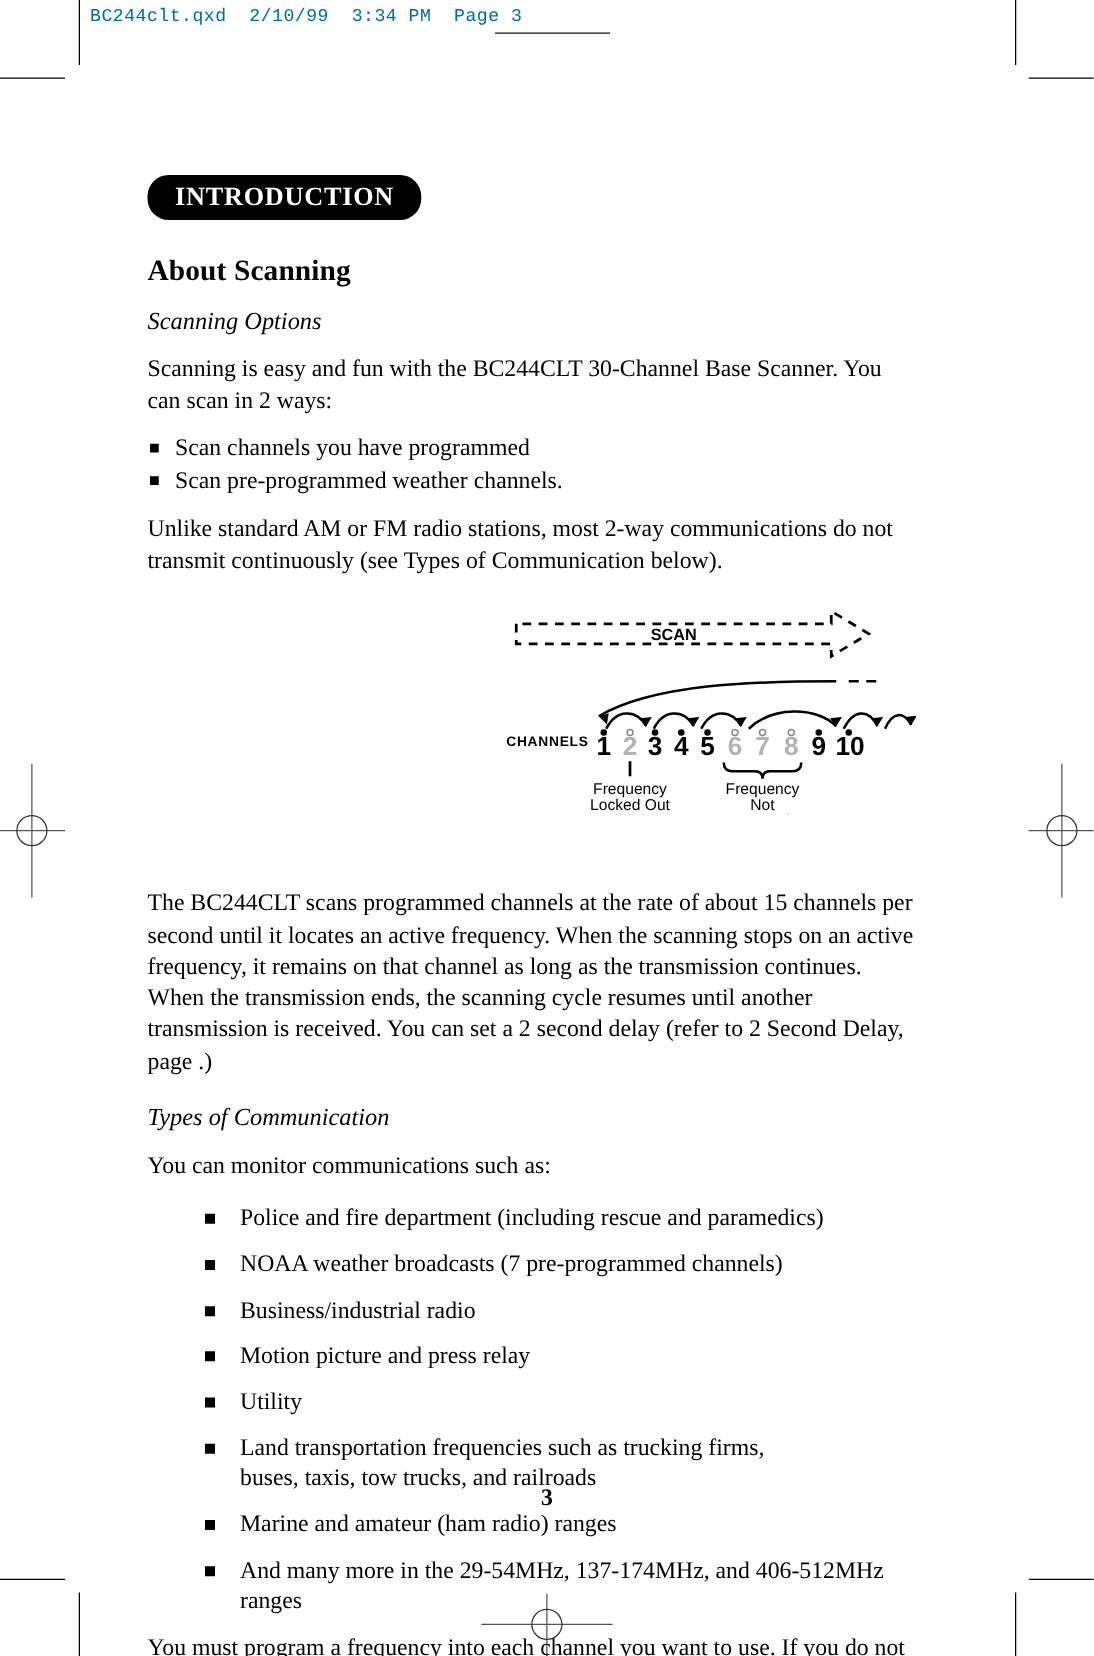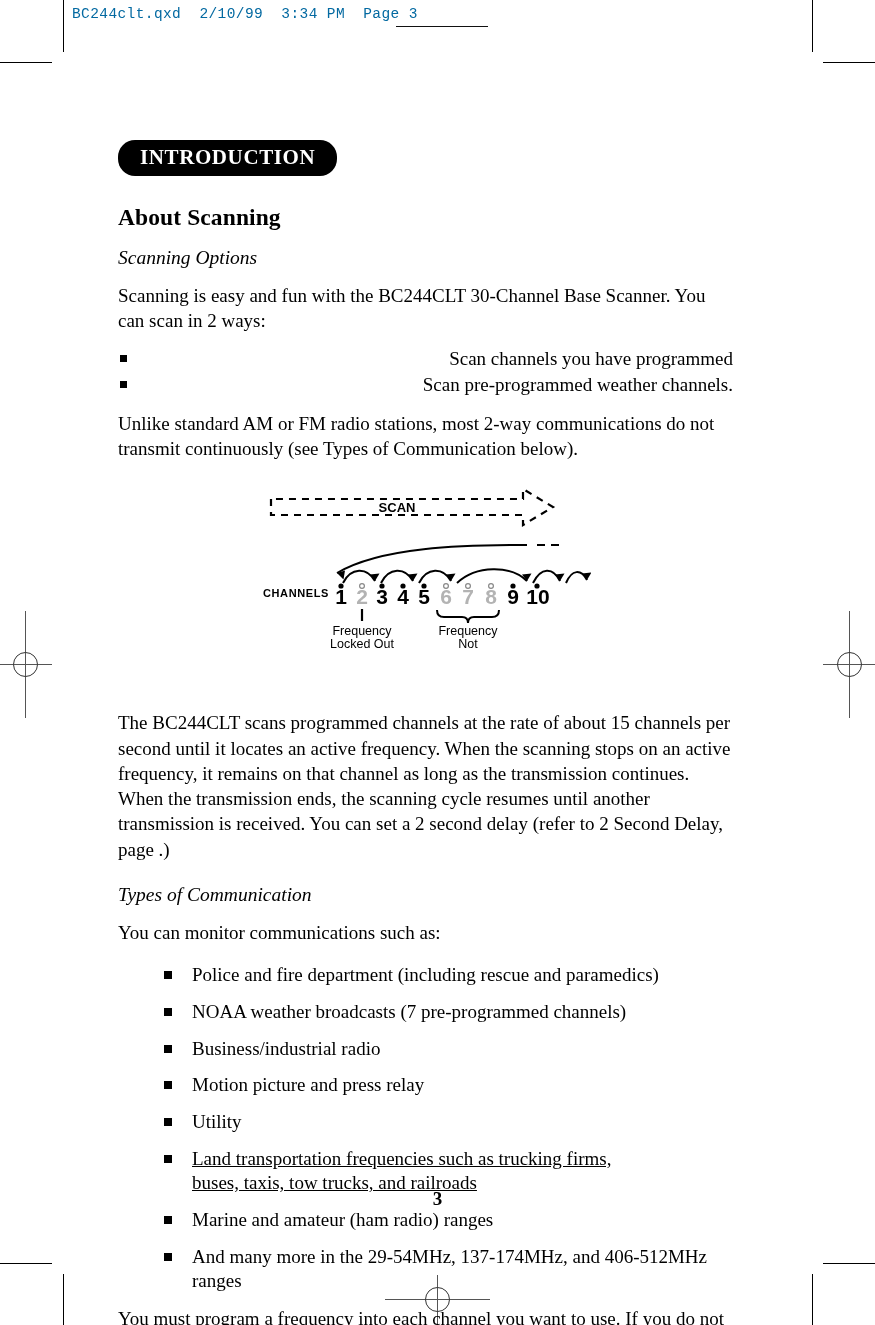--- a/index.html
+++ b/index.html
@@ -107,21 +107,20 @@
     list-style: none;
     margin: 12px 0 0 0;
     padding: 0;
   }
   ul.tight li {
     font-size: 19px;
     line-height: 1.32;
     padding-left: 22px;
     position: relative;
     margin-bottom: 1px;
-    text-align: right;
   }
   ul.tight li:before {
     content: "";
     position: absolute;
     left: 2px;
     top: 9px;
     width: 7px;
     height: 7px;
     background: #000;
   }
@@ -145,21 +144,21 @@
     top: 8px;
     width: 8px;
     height: 8px;
     background: #000;
   }
 
   
   .diagram-wrap {
     margin: 26px 0 12px 0;
     display: flex;
-    justify-content: center;
+    justify-content: flex-end;
   }
 
   
   .folio {
     position: absolute;
     left: 0;
     top: 1188px;
     width: 875px;
     text-align: center;
     font-family: "Liberation Serif", serif;
@@ -298,21 +297,21 @@
     <h3 class="subhead" style="margin-top:22px;">Types of Communication</h3>
 
     <p class="body">You can monitor communications such as:</p>
 
     <ul class="indented">
       <li>Police and fire department (including rescue and paramedics)</li>
       <li>NOAA weather broadcasts (7 pre-programmed channels)</li>
       <li>Business/industrial radio</li>
       <li>Motion picture and press relay</li>
       <li>Utility</li>
-      <li style="max-width:470px;text-decoration:underline;">Land transportation frequencies such as trucking firms, buses, taxis, tow trucks, and railroads</li>
+      <li style="max-width:470px;">Land transportation frequencies such as trucking firms, buses, taxis, tow trucks, and railroads</li>
       <li>Marine and amateur (ham radio) ranges</li>
       <li>And many more in the 29-54MHz, 137-174MHz, and 406-512MHz ranges</li>
     </ul>
 
     <p class="body" style="margin-top:6px;">You must program a frequency into each channel you want to use. If you do not</p>
 
   </div>
 
   <div class="folio">3</div>
 

